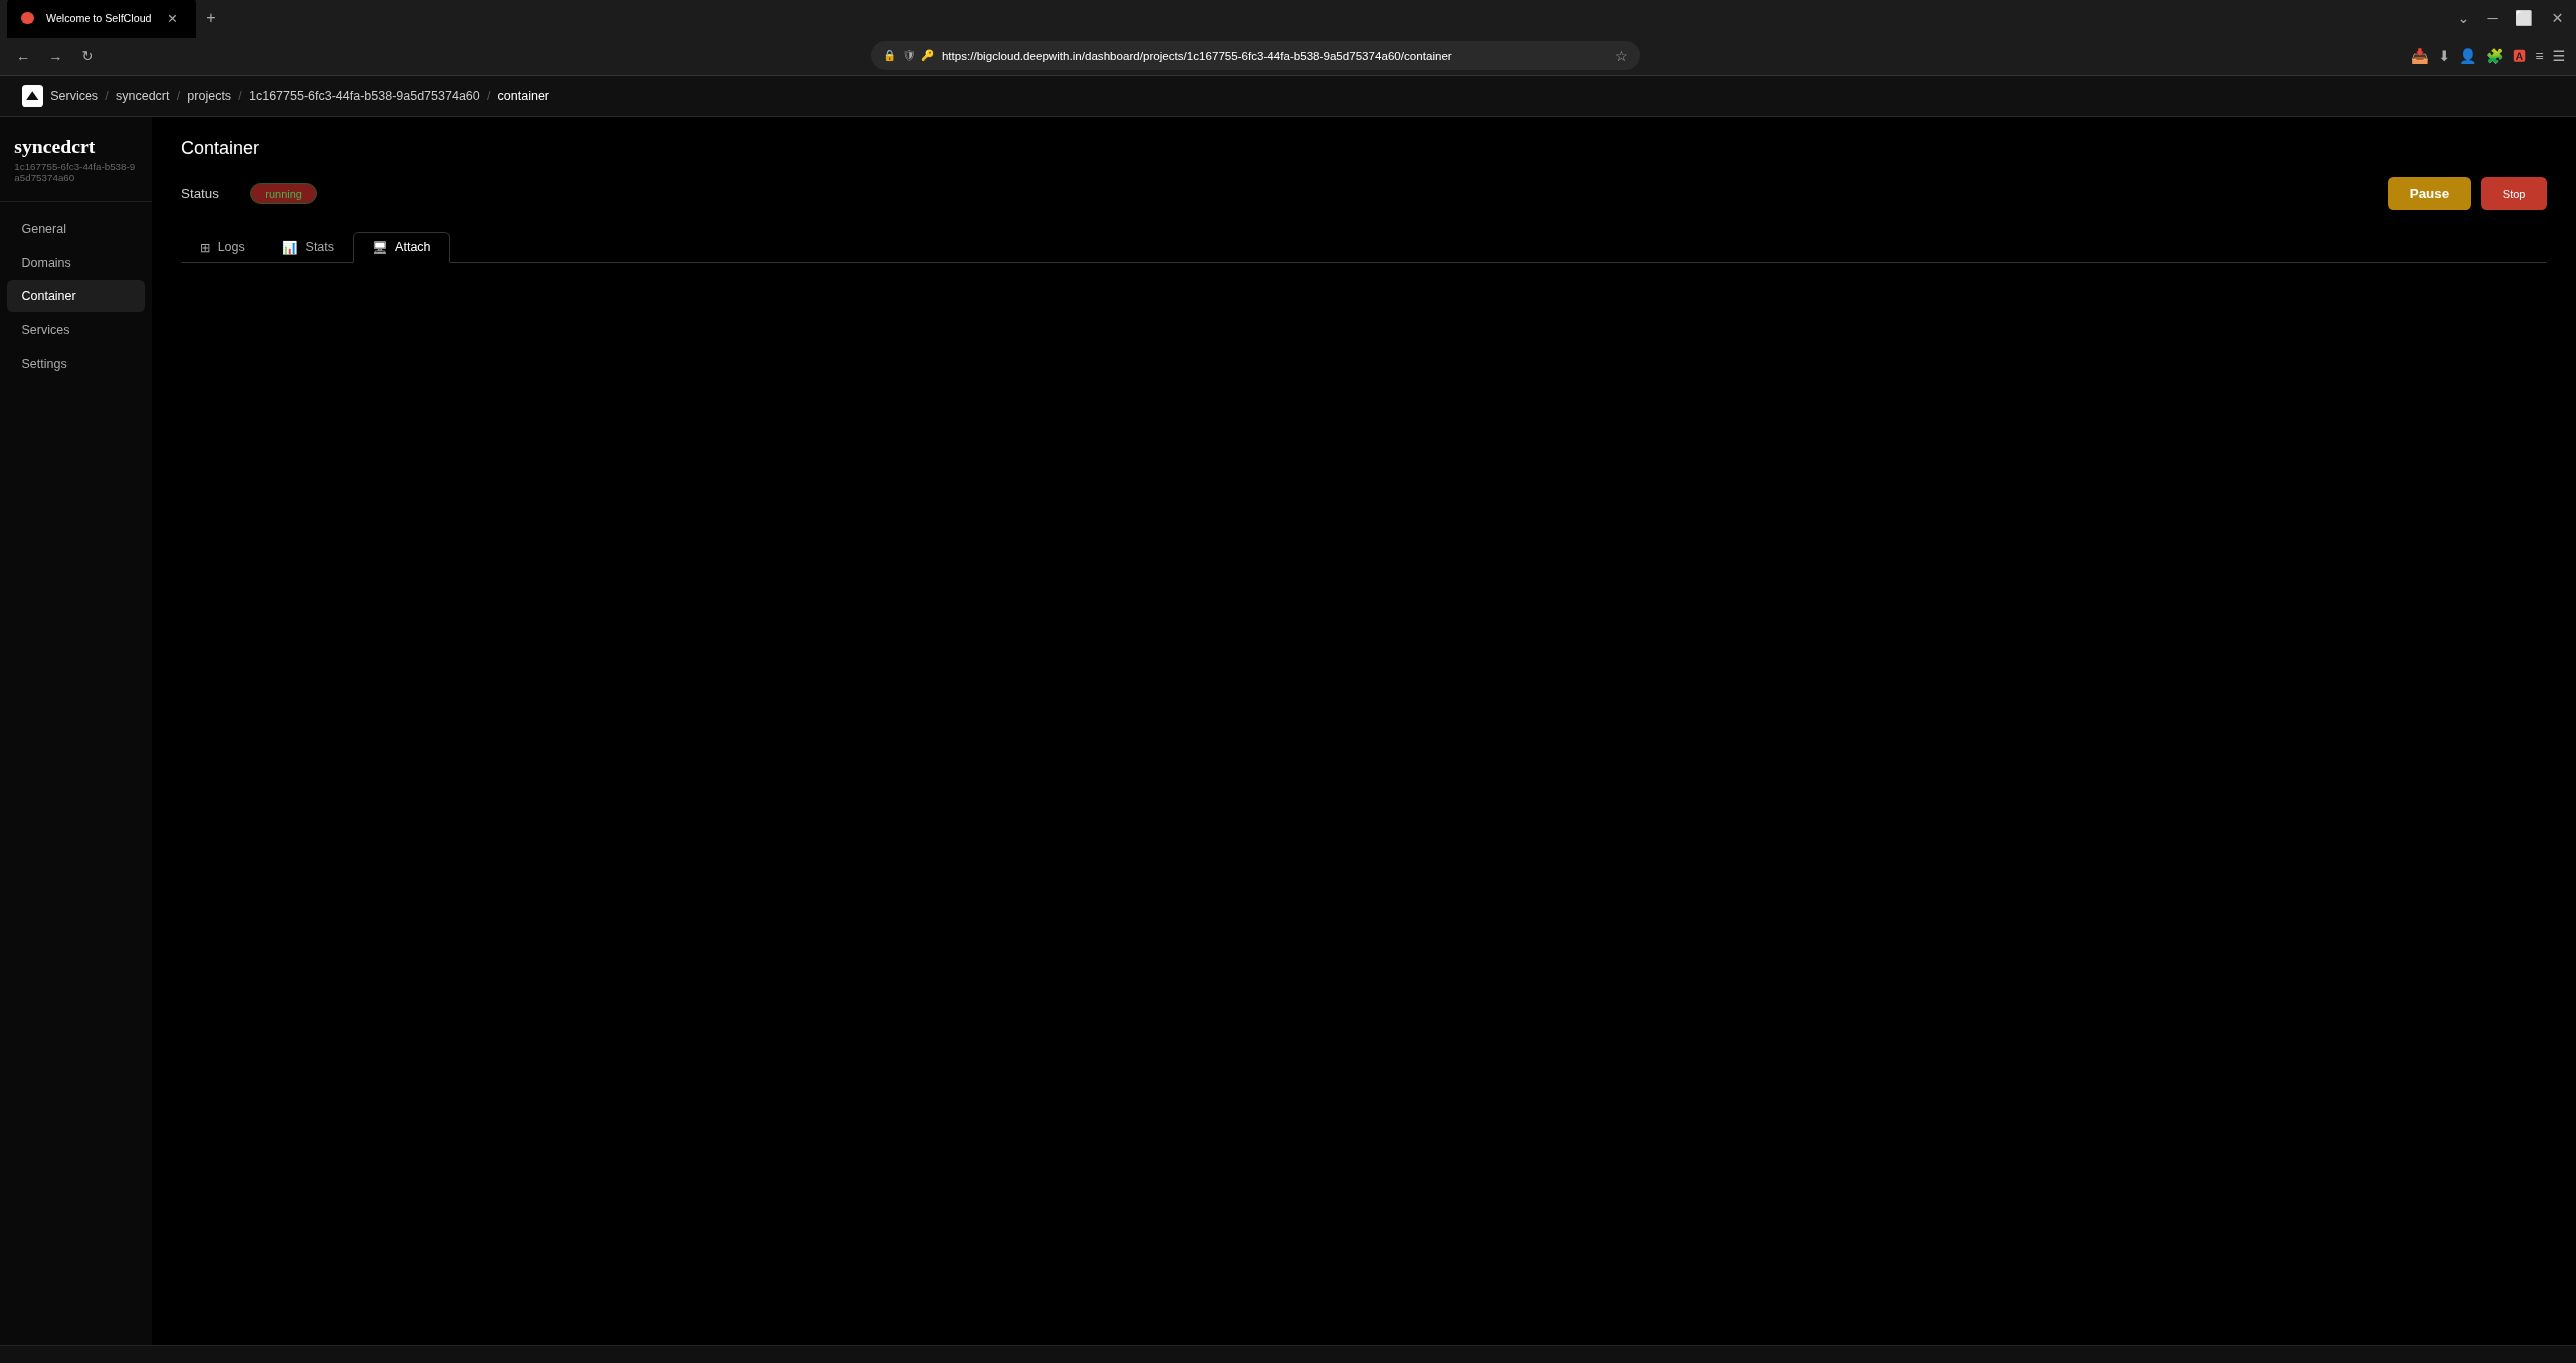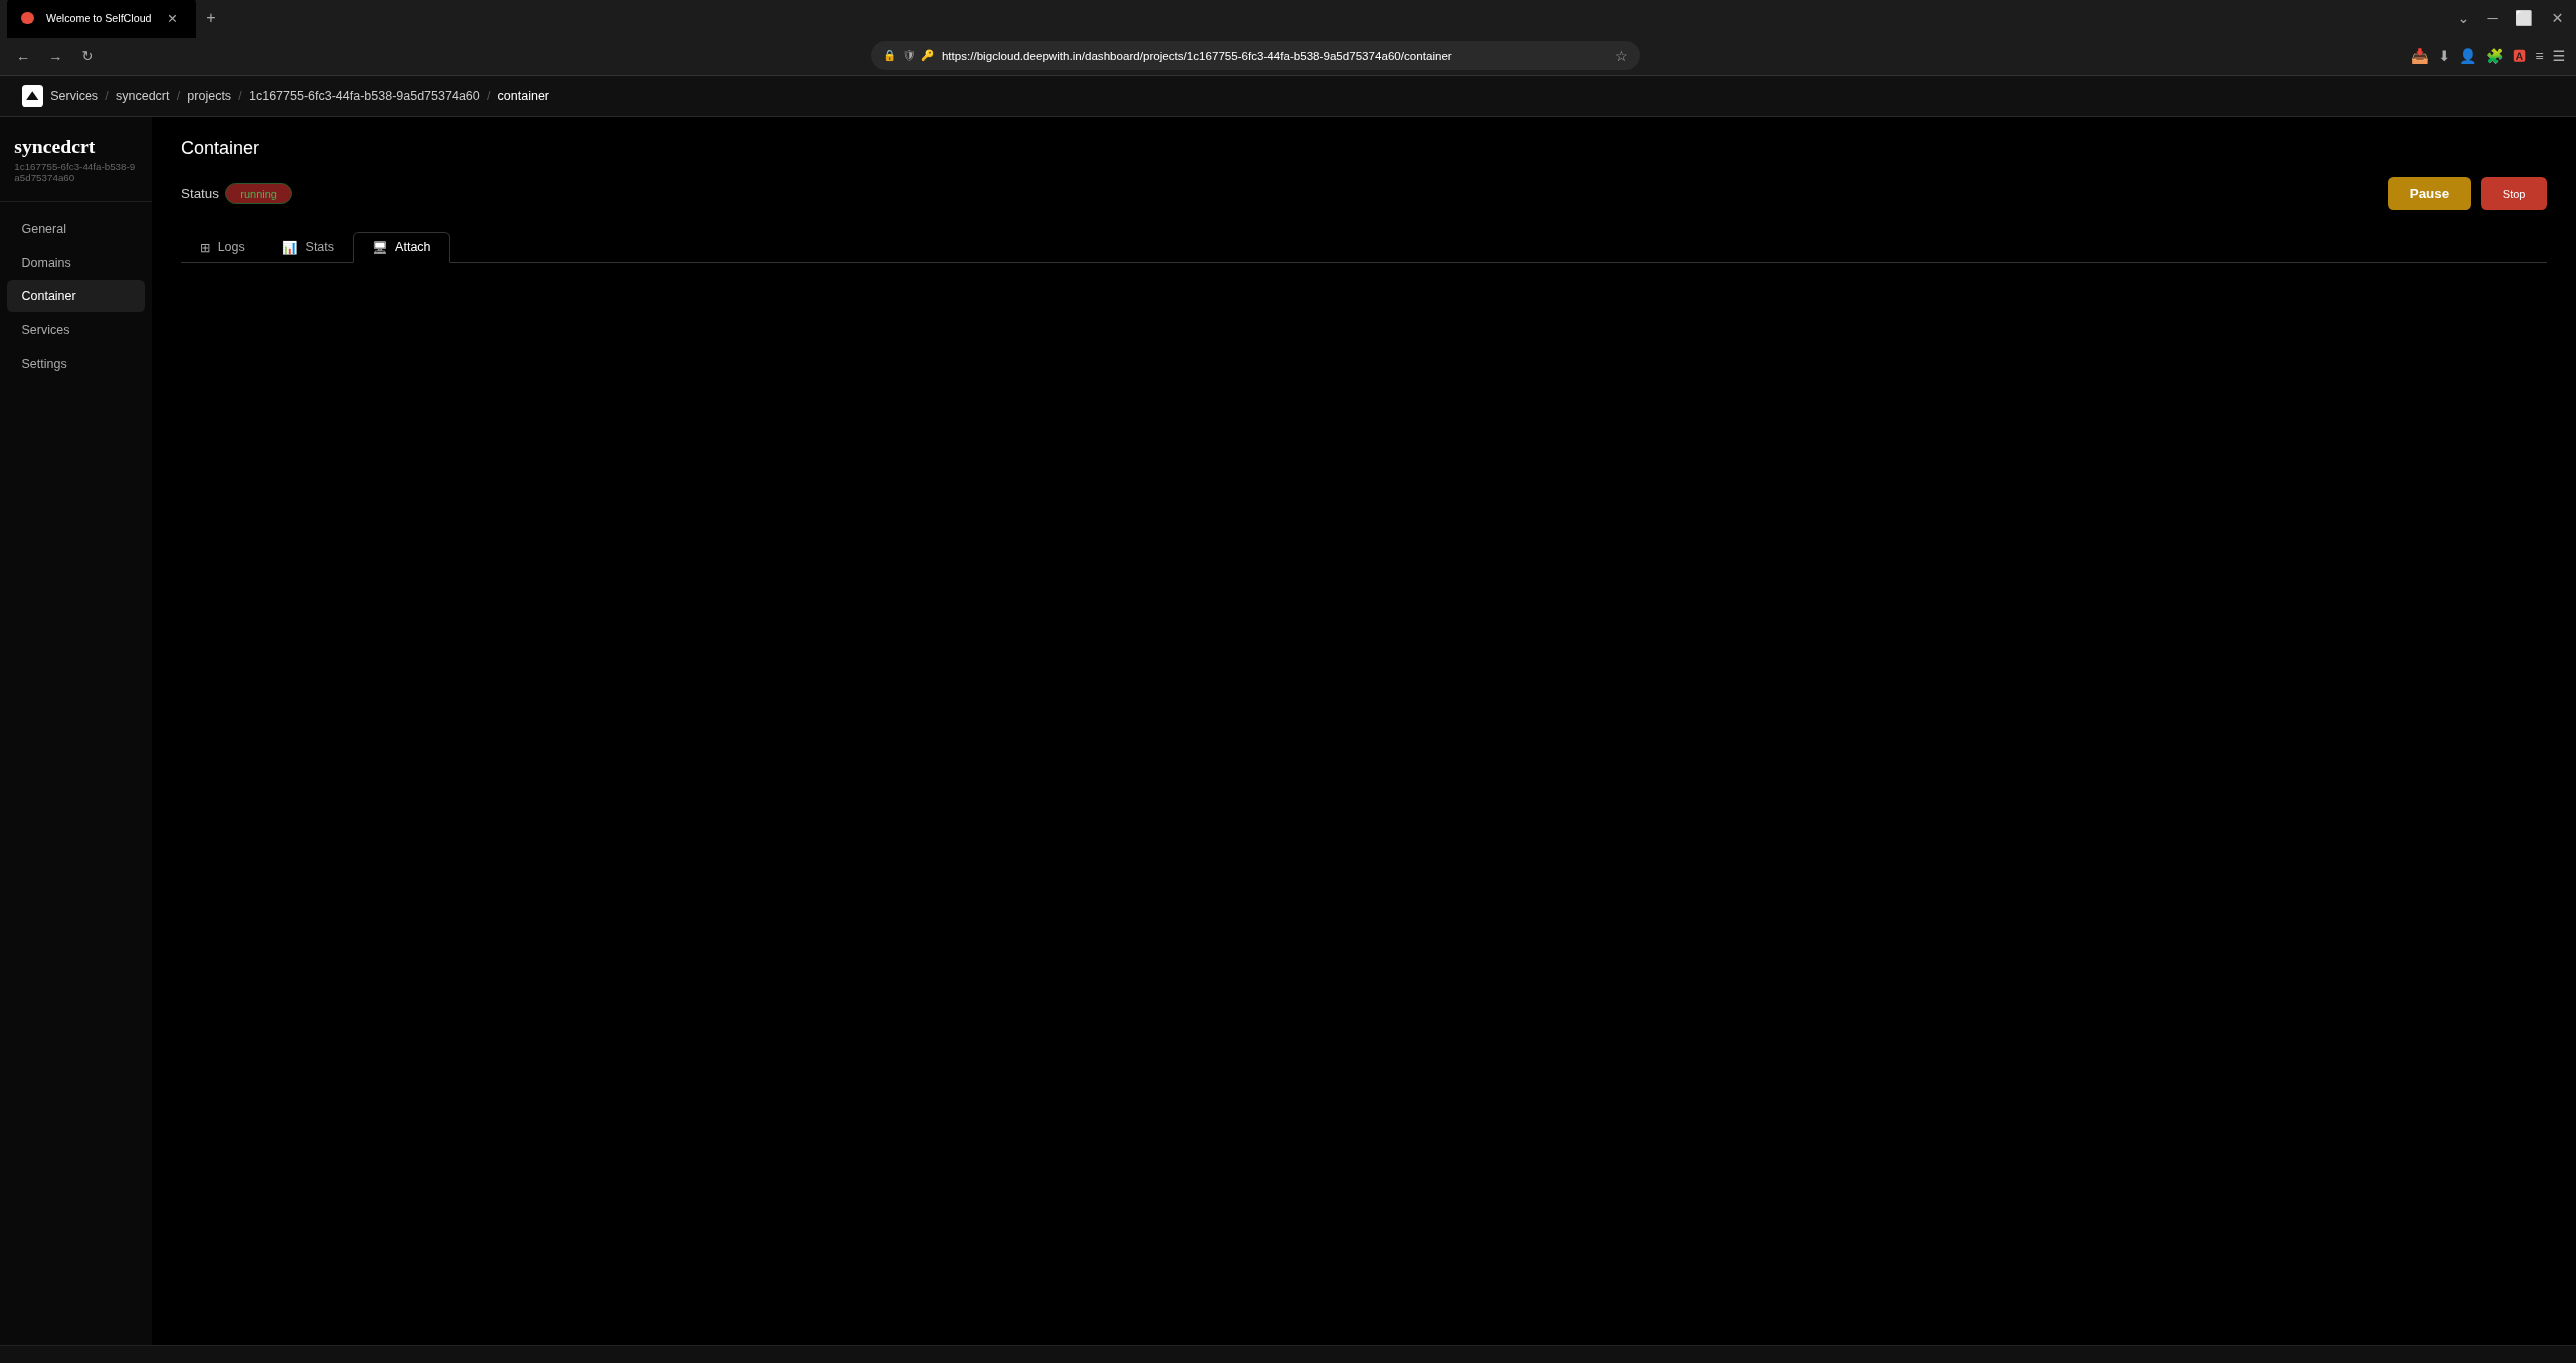--- a/index.html
+++ b/index.html
@@ -246,21 +246,21 @@
     .content-title {
       font-size: 18px;
       font-weight: 500;
       color: #fff;
       margin-bottom: 18px;
     }
 
     .status-row {
       display: flex;
       align-items: center;
-      gap: 6px;
+      gap: 31px;
       margin-bottom: 21.5px;
     }
 
     .status-label {
       font-size: 13.4px;
       color: #ccc;
     }
 
     .status-badge {
       background: #7f1d1d;

